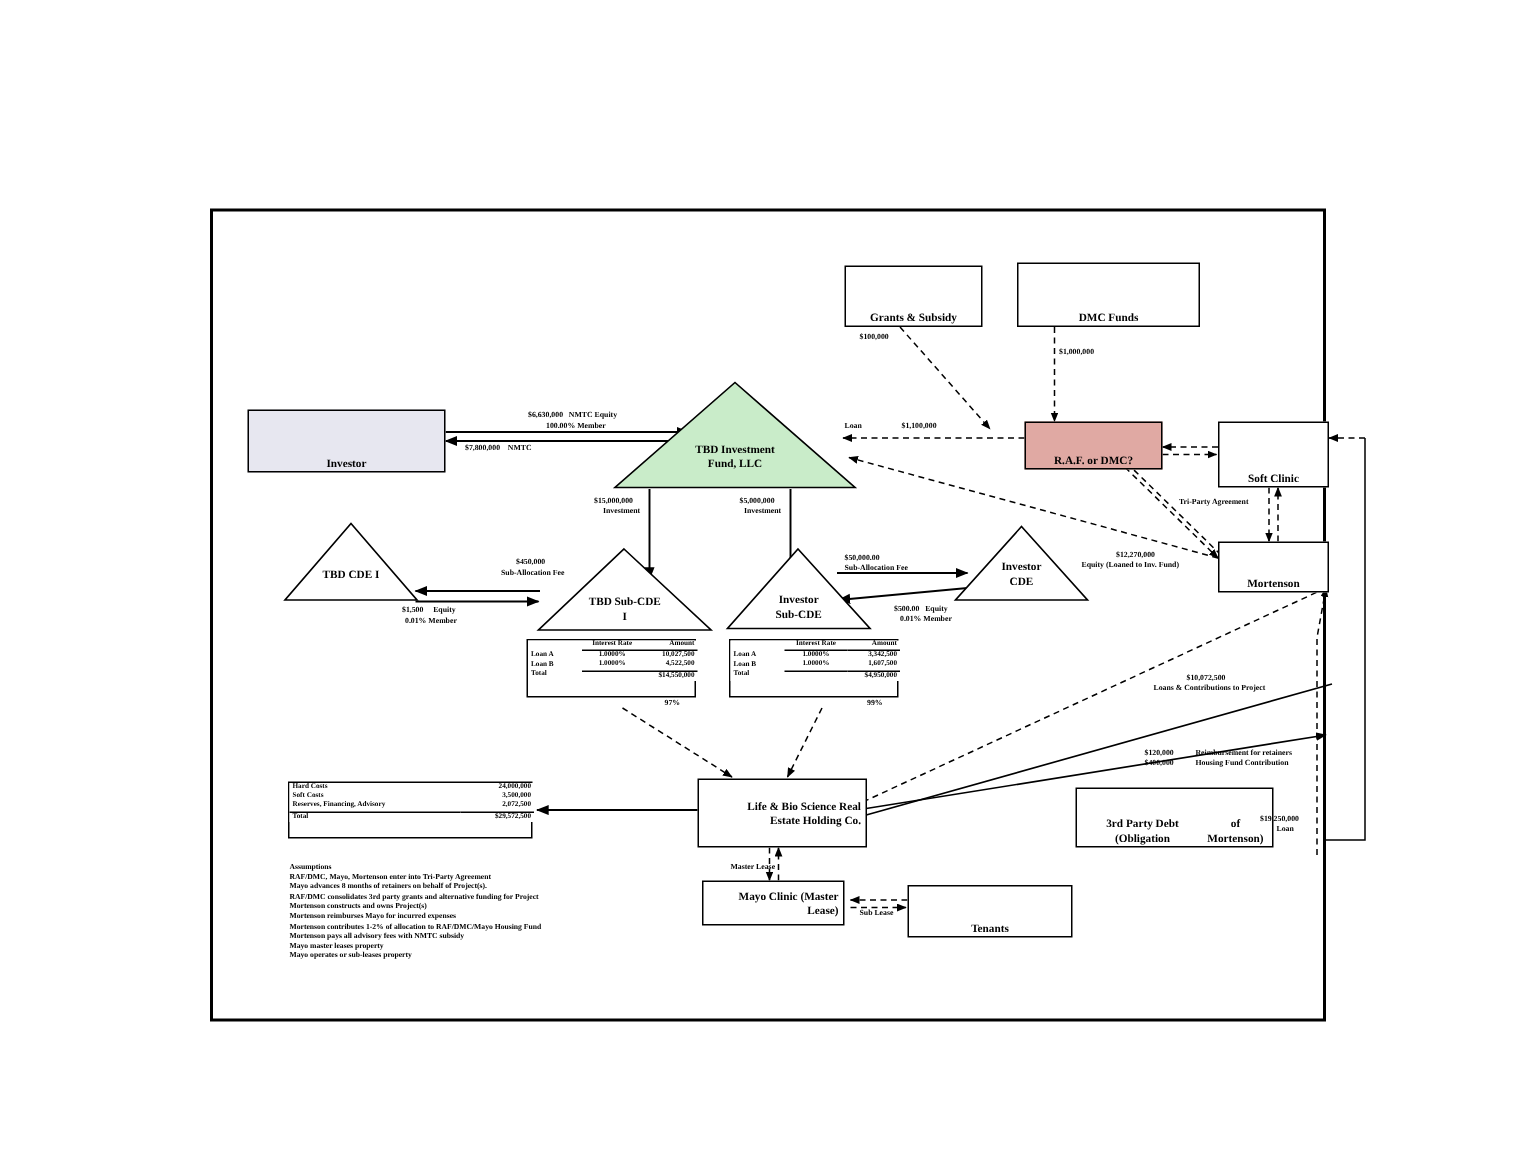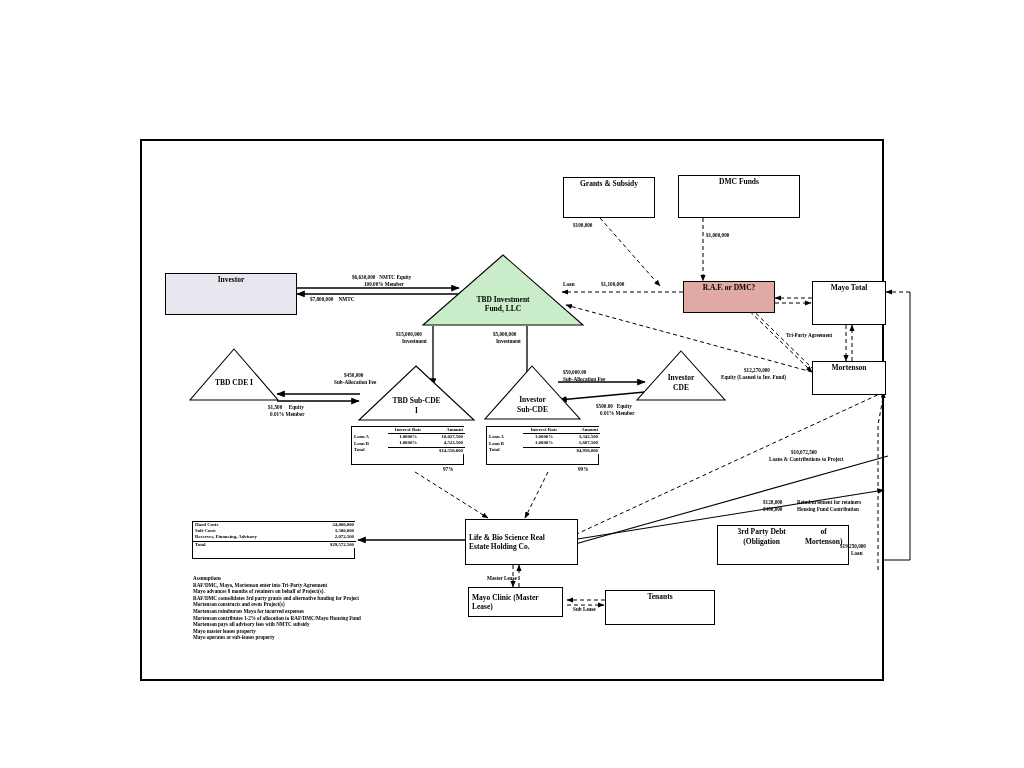--- a/index.html
+++ b/index.html
@@ -6,21 +6,21 @@
   body{width:1024px;height:768px;position:relative;
        font-family:"Liberation Serif","DejaVu Serif",serif;color:#000;}
   #canvas{position:absolute;left:0;top:0;width:1024px;height:768px;}
   .frame{position:absolute;left:140px;top:139px;width:744px;height:542px;
          border:2px solid #000;box-sizing:border-box;background:#fff;}
   .titlebar{position:absolute;left:142px;top:141px;width:740px;height:22px;
             border-bottom:2px solid #000;box-sizing:border-box;
             display:flex;flex-direction:column;align-items:center;justify-content:center;}
   .titlebar div{font-size:7.5px;font-weight:bold;line-height:9px;letter-spacing:.1px;}
   .box{position:absolute;border:1.3px solid #000;background:#fff;box-sizing:border-box;
-       display:flex;align-items:flex-start;justify-content:center;text-align:center;
+       display:flex;align-items:flex-end;justify-content:center;text-align:center;
        font-size:7.5px;font-weight:bold;line-height:9.5px;padding:1px 3px;}
   .tri{position:absolute;}
   .tri .shape{position:absolute;left:0;top:0;width:100%;height:100%;}
   .tri .lbl{position:absolute;left:0;width:100%;text-align:center;
             font-size:7.5px;font-weight:bold;line-height:9.5px;}
   .lab{position:absolute;font-size:5.2px;line-height:6.4px;font-weight:bold;
        white-space:pre;letter-spacing:0px;}
   table.t{position:absolute;border-collapse:collapse;font-size:4.8px;font-weight:bold;
           background:#fff;}
   table.t td{padding:0px 2px;line-height:6.2px;white-space:nowrap;}
@@ -106,21 +106,21 @@
 
   <div class="box" style="left:165px;top:273px;width:132px;height:42px;background:#e7e7f0;">
     <span>Investor</span>
   </div>
 
   <div class="box" style="left:683px;top:281px;width:92px;height:32px;background:#e0a9a3;">
     <span>R.A.F. or DMC?</span>
   </div>
 
   <div class="box" style="left:812px;top:281px;width:74px;height:44px;">
-    <span>Mayo Total</span>
+    <span>Soft Clinic</span>
   </div>
 
   <div class="box" style="left:812px;top:361px;width:74px;height:34px;">
     <span>Mortenson</span>
   </div>
 
   <div class="box" style="left:465px;top:519px;width:113px;height:46px;flex-direction:column;">
     <span>Life &amp; Bio Science Real</span>
     <span>Estate Holding Co.</span>
   </div>
@@ -132,21 +132,21 @@
 
   <div class="box" style="left:605px;top:590px;width:110px;height:35px;">
     <span>Tenants</span>
   </div>
 
   <div class="box" style="left:717px;top:525px;width:132px;height:40px;">
     <span>3rd Party Debt (Obligation</span>
     <span>of Mortenson)</span>
   </div>
 
-  <div class="tri" style="left:423px;top:255px;width:160px;height:71px;font-family:Liberation Serif, serif;">
+  <div class="tri" style="left:410px;top:255px;width:160px;height:71px;font-family:Liberation Serif, serif;">
     <svg class="shape" viewBox="0 0 160 71" preserveAspectRatio="none">
       <polygon points="80,0 160,70 0,70" fill="#c9ecc9" stroke="#000" stroke-width="1.1"></polygon>
     </svg>
     <div class="lbl" style="top:40px;">TBD Investment</div>
     <div class="lbl" style="top:49px;">Fund, LLC</div>
   </div>
 
   <div class="tri" style="left:190px;top:349px;width:88px;height:52px;">
     <svg class="shape" viewBox="0 0 88 52" preserveAspectRatio="none">
       <polygon points="44,0 88,51 0,51" fill="#ffffff" stroke="#000" stroke-width="1.1"></polygon>

